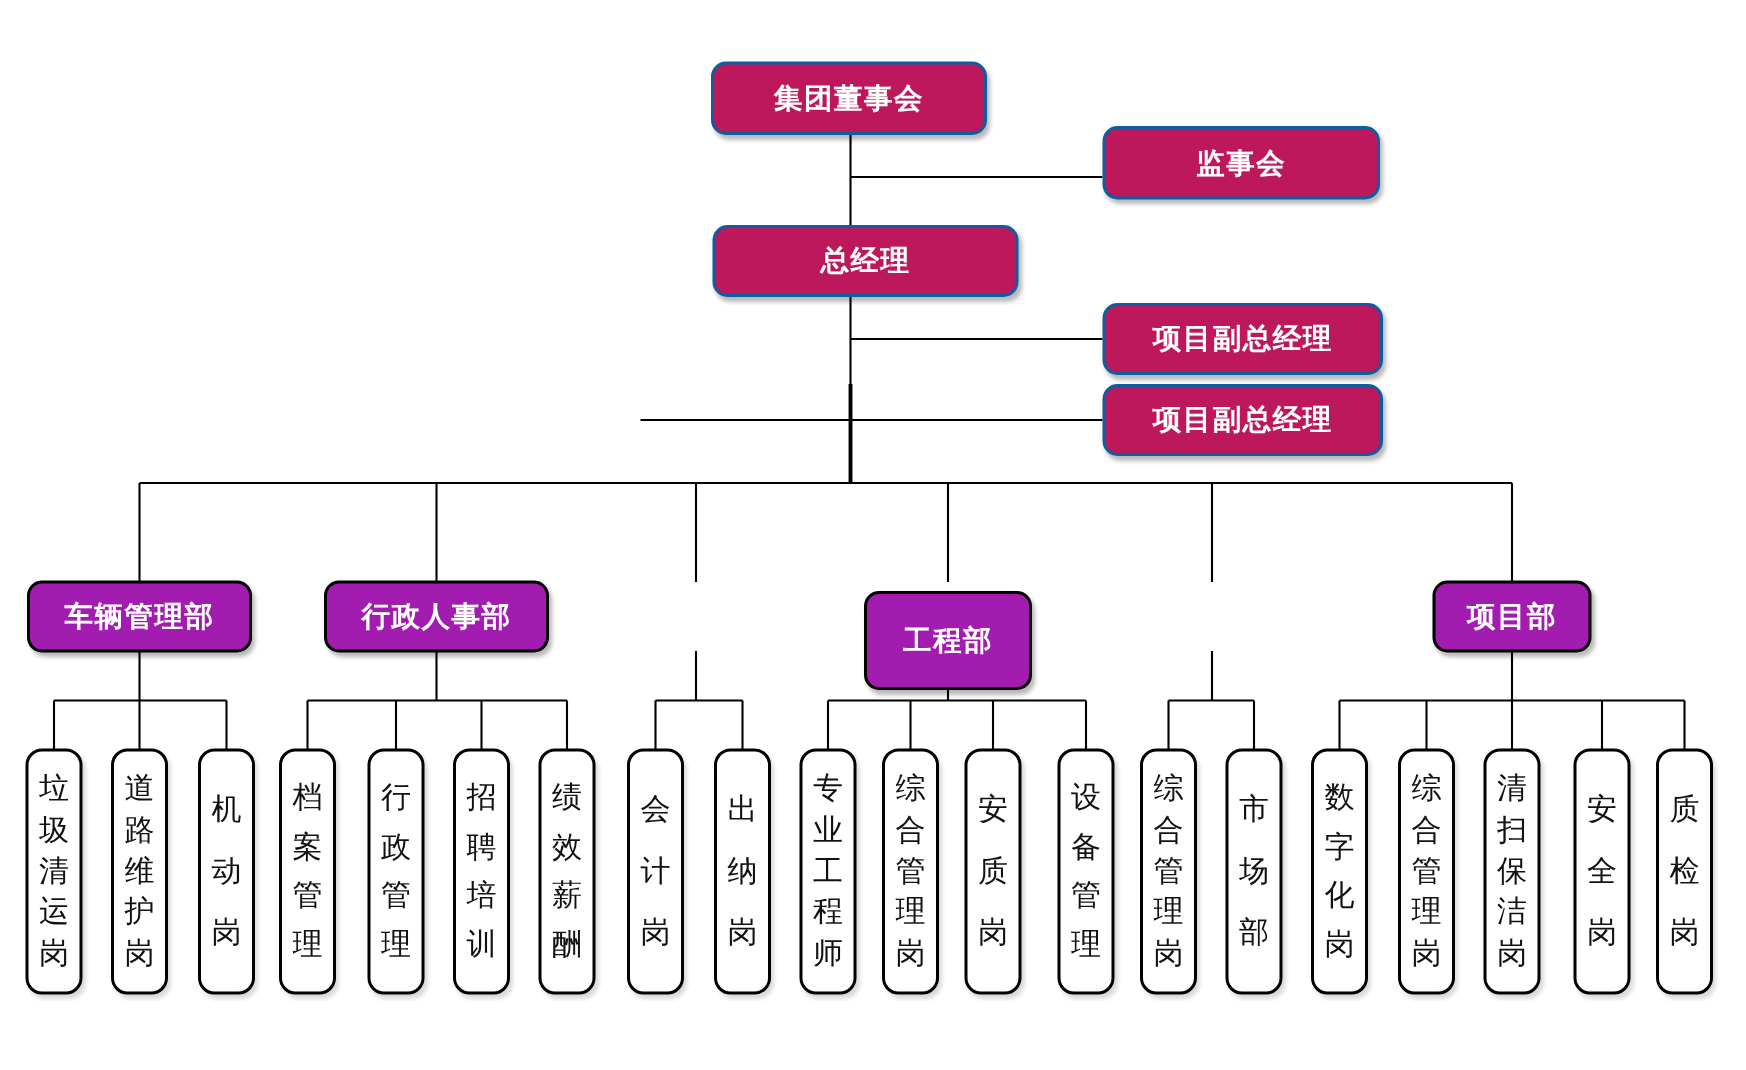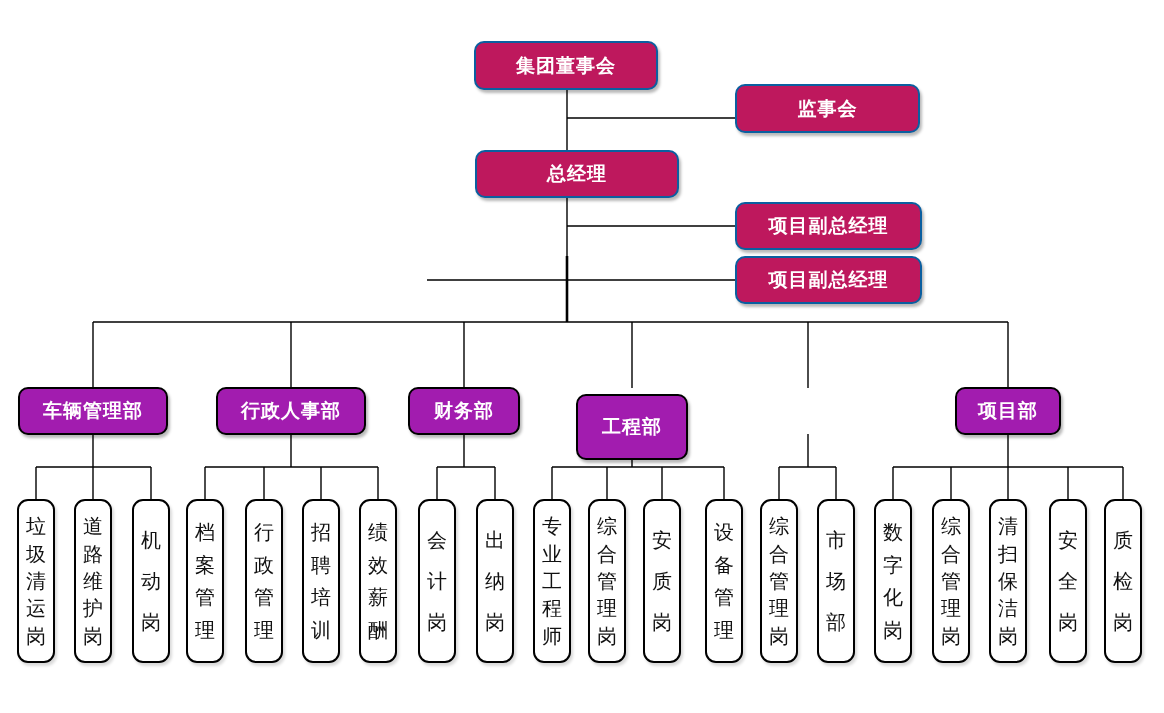--- a/index.html
+++ b/index.html
@@ -116,21 +116,20 @@
     </svg>
 
   <div class="node exec" style="left:474px; top:41px;  width:184px; height:49px;">集团董事会</div>
   <div class="node exec" style="left:735px; top:84px;  width:185px; height:49px;">监事会</div>
   <div class="node exec" style="left:475px; top:150px; width:204px; height:48px;">总经理</div>
   <div class="node exec" style="left:735px; top:202px; width:187px; height:48px;">项目副总经理</div>
   <div class="node exec" style="left:735px; top:256px; width:187px; height:48px;">项目副总经理</div>
 
   <div class="node dept" style="left:18px;  top:387px; width:150px; height:48px;">车辆管理部</div>
   <div class="node dept" style="left:216px; top:387px; width:150px; height:48px;">行政人事部</div>
-  <div class="node dept" style="left:408px; top:387px; width:112px; height:48px;">财务部</div>
   <div class="node dept" style="left:576px; top:394px; width:112px; height:66px;">工程部</div>
   <div class="node dept" style="left:955px; top:387px; width:106px; height:48px;">项目部</div>
 
   <div class="node pos vtext" style="left:17px;  top:499px; width:38px; height:164px;">
       <span>垃</span>
       <span>圾</span>
       <span>清</span>
       <span>运</span>
       <span>岗</span>
     </div>

